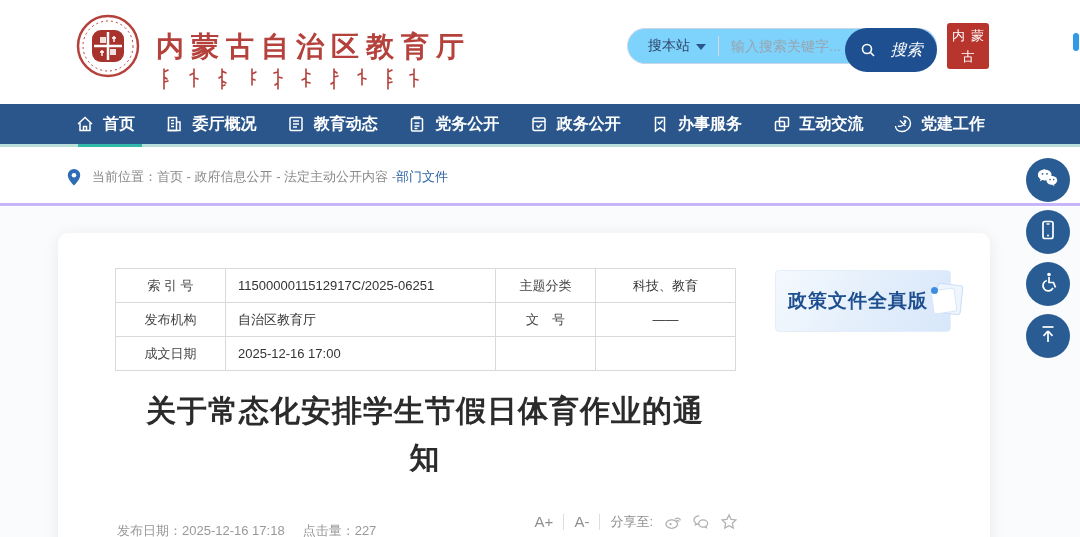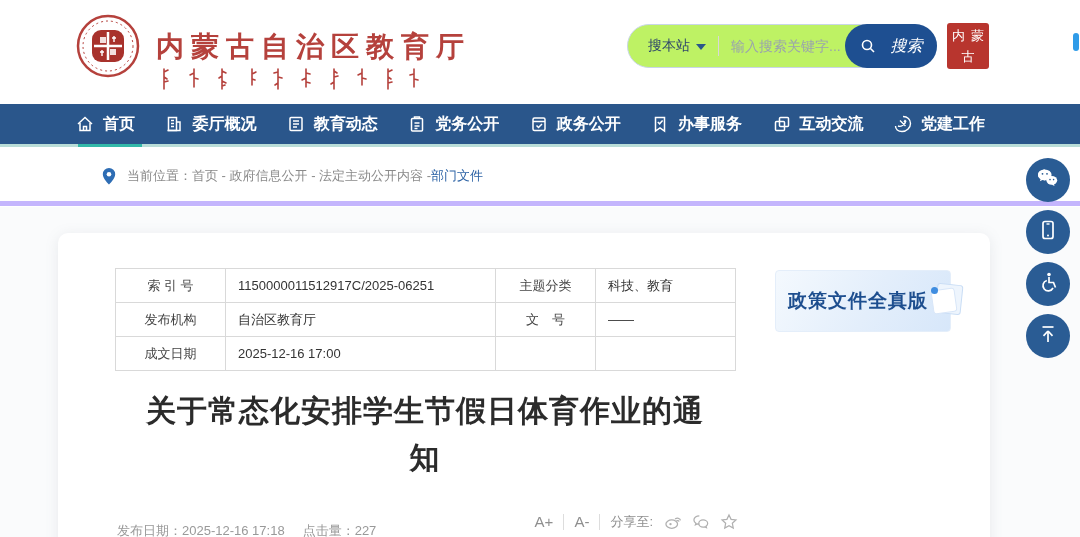--- a/index.html
+++ b/index.html
@@ -10,22 +10,22 @@
   
   .topbar { position:absolute; left:0; top:0; width:1080px; height:104px; background:#fff; }
   .brand { position:absolute; left:76px; top:14px; display:flex; align-items:flex-start; }
   .logo { width:64px; height:64px; }
   .brand-text { margin-left:16px; }
   .site-title { font-family:"DejaVu Serif","Liberation Serif",serif; font-weight:bold;
     font-size:28px; color:#b5413c; letter-spacing:7px; line-height:1.2; margin-top:16px; white-space:nowrap; }
   .mongolian { margin-top:4px; margin-left:2px; }
 
   .search-area { position:absolute; left:627px; top:23px; display:flex; align-items:center; }
-  .search-pill { position:relative; width:310px; height:44px; border:1px solid #c9d6e8; border-radius:22px;
-    display:flex; align-items:center; background:#bef264; }
+  .search-pill { position:relative; width:310px; height:36px; border:1px solid #c9d6e8; border-radius:22px;
+    display:flex; align-items:center; background:#7dd3fc; }
   .scope { display:flex; align-items:center; gap:6px; padding:0 12px 0 20px; cursor:pointer;
     font-size:14px; color:#30476b; white-space:nowrap; }
   .caret { width:0; height:0; border-left:5px solid transparent; border-right:5px solid transparent;
     border-top:6px solid #2a568b; margin-top:2px; }
   .vdiv { width:1px; height:20px; background:#d8d8d8; }
   .search-input { flex:1; min-width:0; border:none; outline:none; font-size:14px; color:#333;
     padding:0 8px 0 12px; background:transparent; }
   .search-input::placeholder { color:#9aa3ad; }
   .search-btn { position:absolute; right:-1px; top:-1px; height:44px; width:92px; border:none;
     border-radius:22px; background:#1e4f91; color:#fff; font-size:16px; display:flex;
@@ -42,37 +42,37 @@
     border-bottom:3px solid #b9ddd8; }
   .nav-inner { display:flex; justify-content:space-between; align-items:center;
     height:40px; padding:0 95px 0 75px; }
   .nav-item { display:flex; align-items:center; gap:8px; color:#fff; font-size:16px;
     font-weight:bold; text-decoration:none; cursor:pointer; white-space:nowrap; }
   .nav-item svg { display:block; }
   .active-underline { position:absolute; left:78px; bottom:-3px; width:64px; height:3px; background:#33b9a9; }
 
   
   .breadcrumb { position:absolute; left:0; top:150px; width:1080px; height:56px; background:#fff;
-    border-bottom:5px solid #c4b5fd; display:flex; align-items:center; padding-left:101px;
+    border-bottom:3px solid #c4b5fd; display:flex; align-items:center; padding-left:66px;
     font-size:13px; color:#8a8a8a; }
   .breadcrumb .pin { margin-right:10px; display:flex; }
   .crumb-current { color:#2e64a6; }
 
   
   .content { position:absolute; left:0; top:207px; width:1080px; height:330px; background:#fafbfc; }
   .card { position:absolute; left:58px; top:26px; width:932px; height:330px; background:#fff;
     border-radius:10px; box-shadow:0 2px 14px rgba(120,130,140,0.14); }
 
   table.doc-table { position:absolute; left:57px; top:35px; width:620px; border-collapse:collapse;
     font-size:13px; table-layout:fixed; }
   .doc-table td { border:1px solid #d9d9d9; height:34px; padding:0 12px; color:#333; background:#fff; }
   .doc-table td.lbl { width:110px; text-align:center; color:#444; }
   .doc-table td.val1 { width:270px; }
   .doc-table td.lbl2 { width:100px; text-align:center; color:#444; }
-  .doc-table td.val2 { width:140px; }
+  .doc-table td.val2 { width:140px;text-align:center; }
 
   .article-title { position:absolute; left:77px; top:155px; width:580px; text-align:center;
     font-size:30px; font-weight:bold; color:#2b2b2b; line-height:1.55; letter-spacing:1px;
     font-family:"Liberation Sans","DejaVu Sans",sans-serif; }
 
   .meta-row { position:absolute; left:59px; top:270px; width:622px; display:flex;
     align-items:center; justify-content:space-between; font-size:13px; color:#999; }
   .meta-left { display:flex; gap:18px;margin-top:19px; }
   .meta-right { display:flex; align-items:center; gap:10px; color:#8f8f8f; font-size:15px; }
   .meta-right .mdiv { width:1px; height:16px; background:#ddd; }

